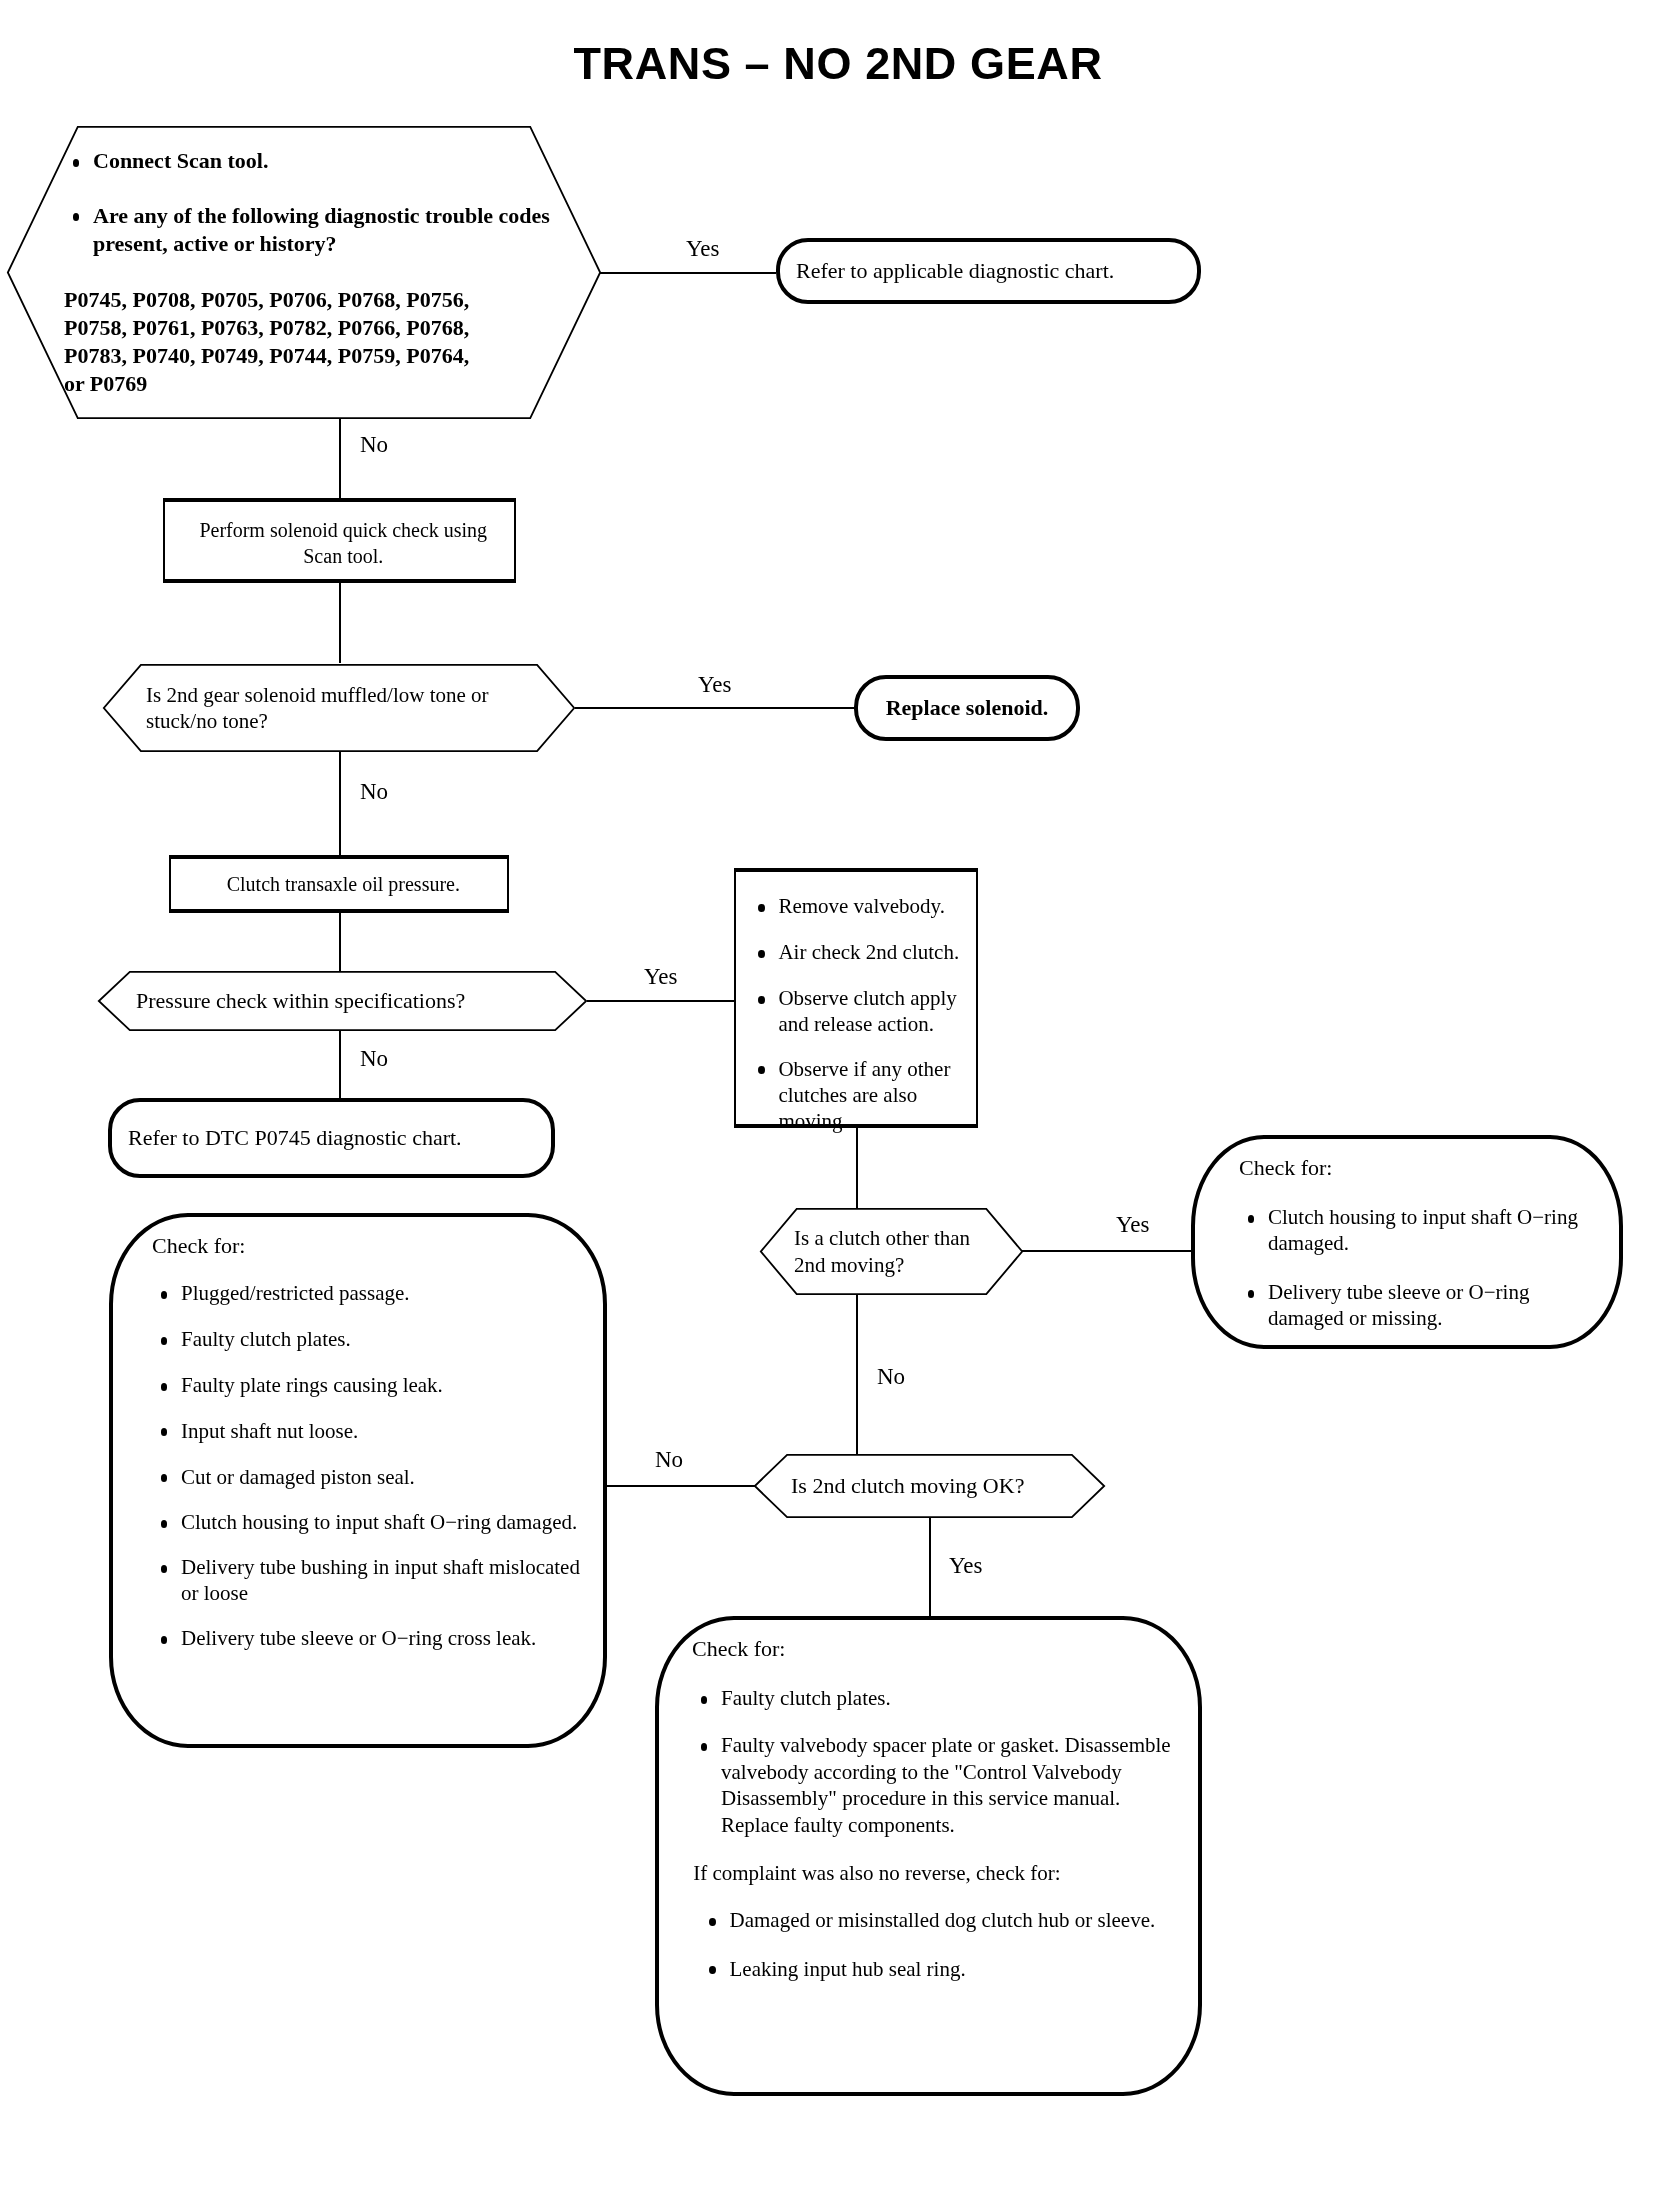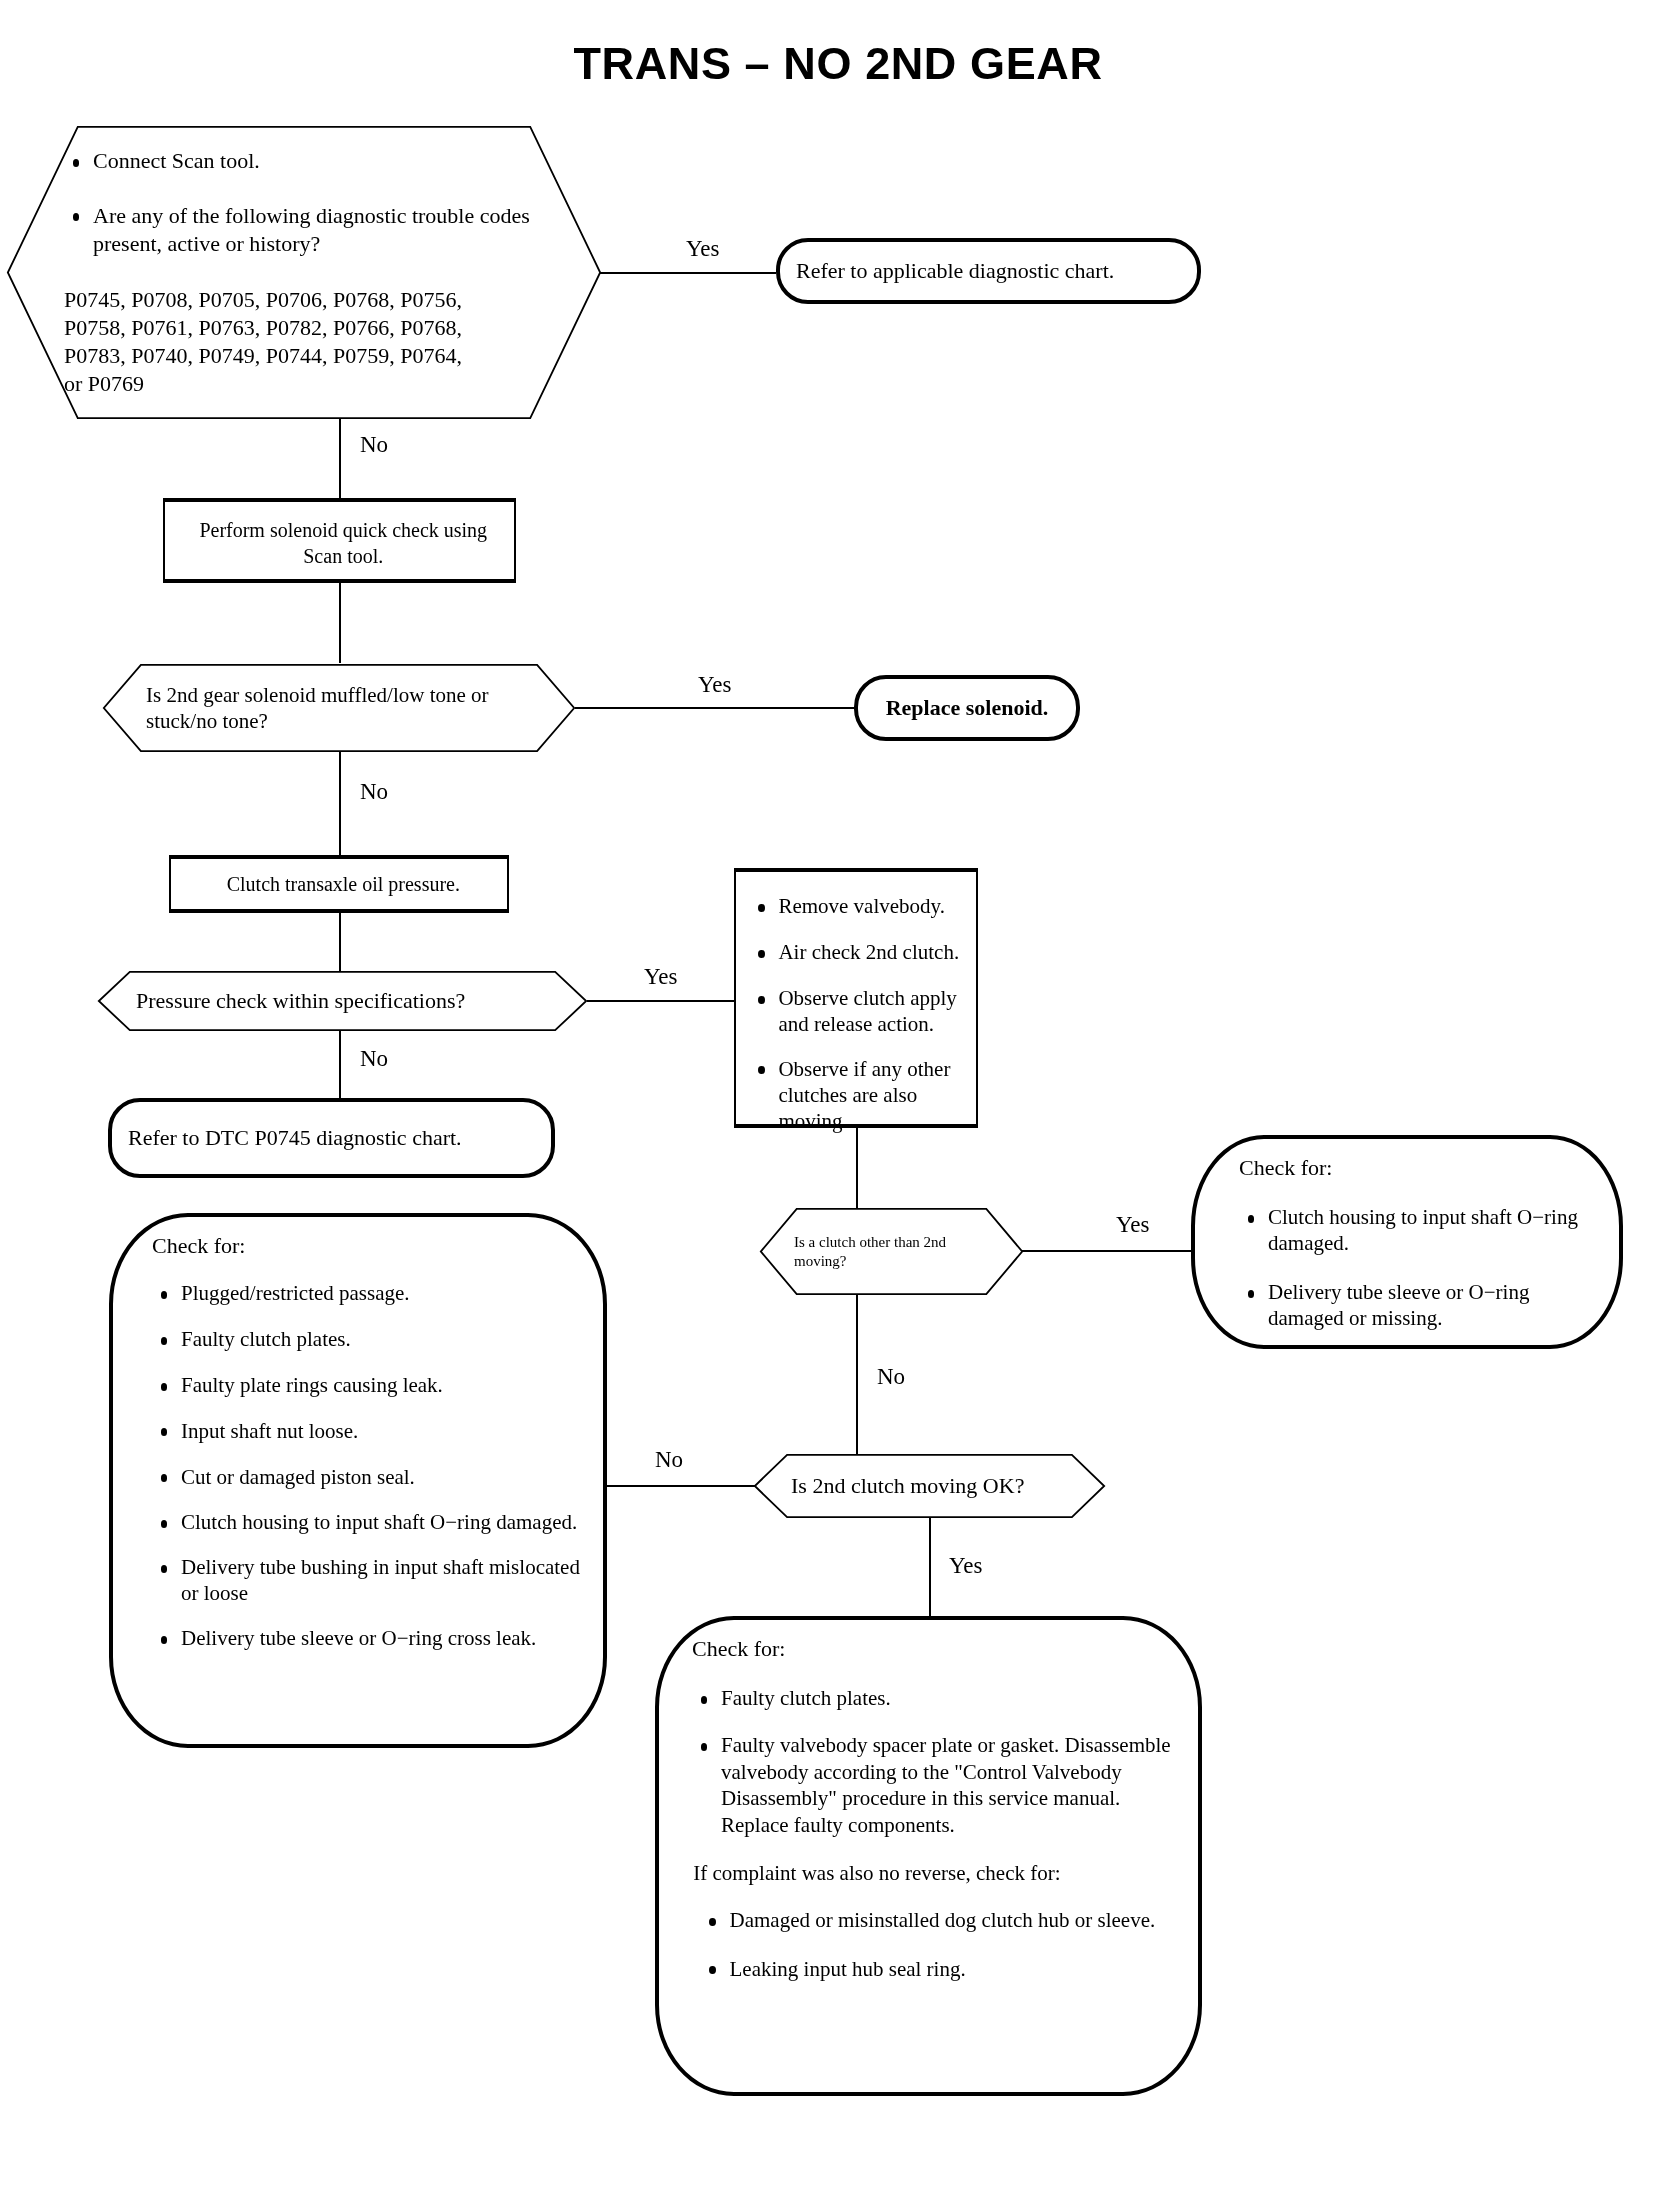--- a/index.html
+++ b/index.html
@@ -78,21 +78,21 @@
     background:#000; border-radius:50%;
   }
 </style>
 </head>
 <body>
 
 <div id="page">
 
   <div id="title">TRANS – NO 2ND GEAR</div>
 
-  <div class="hex" style="left:6px; top:125px; width:596px; height:295px;">
+  <div class="hex" style="left:6px; top:125px; width:596px; height:295px;font-weight:bold;">
     <svg viewBox="0 0 980 486" preserveAspectRatio="none">
       <polygon points="118,3 862,3 977,243 862,483 118,483 3,243" fill="#ffffff" stroke="#000000" stroke-width="3"></polygon>
     </svg>
     <div class="hx-t" style="padding:0 24px 0 58px;">
       <div style="width:100%;">
         <ul class="bl" style="font-size:22px; line-height:1.3;">
           <li>Connect Scan tool.</li>
           <li style="margin-top:25.5px;">Are any of the following diagnostic trouble codes present, active or history?</li>
         </ul>
         <div style="margin-top:27px; font-size:22px; line-height:1.27;">
@@ -174,21 +174,21 @@
     </ul>
   </div>
 
   <div class="ln lnv" style="left:856px; top:1127px; height:83px;"></div>
 
   <div class="hex" style="left:759px; top:1207px; width:265px; height:89px;">
     <svg viewBox="0 0 436 146" preserveAspectRatio="none">
       <polygon points="62,3 374,3 433,73 374,143 62,143 3,73" fill="#ffffff" stroke="#000000" stroke-width="3"></polygon>
     </svg>
     <div class="hx-t" style="padding:0 28px 0 35px;">
-      <div style="font-size:15px; line-height:1.26;font-family:Liberation Serif, serif;">Is a clutch other than 2nd moving?</div>
+      <div style="font-size:21px; line-height:1.26;font-family:Liberation Serif, serif;">Is a clutch other than 2nd moving?</div>
     </div>
   </div>
 
   <div class="ln lnh" style="left:1022px; top:1250px; width:173px;"></div>
   <div class="elab" style="left:1116px; top:1213px;">Yes</div>
 
   <div class="blob" style="left:1191px; top:1135px; width:432px; height:214px;
               border-radius:73px/91px;">
     <div style="padding:16px 32px 0 44px;">
       <div style="font-size:22px;">Check for:</div>

